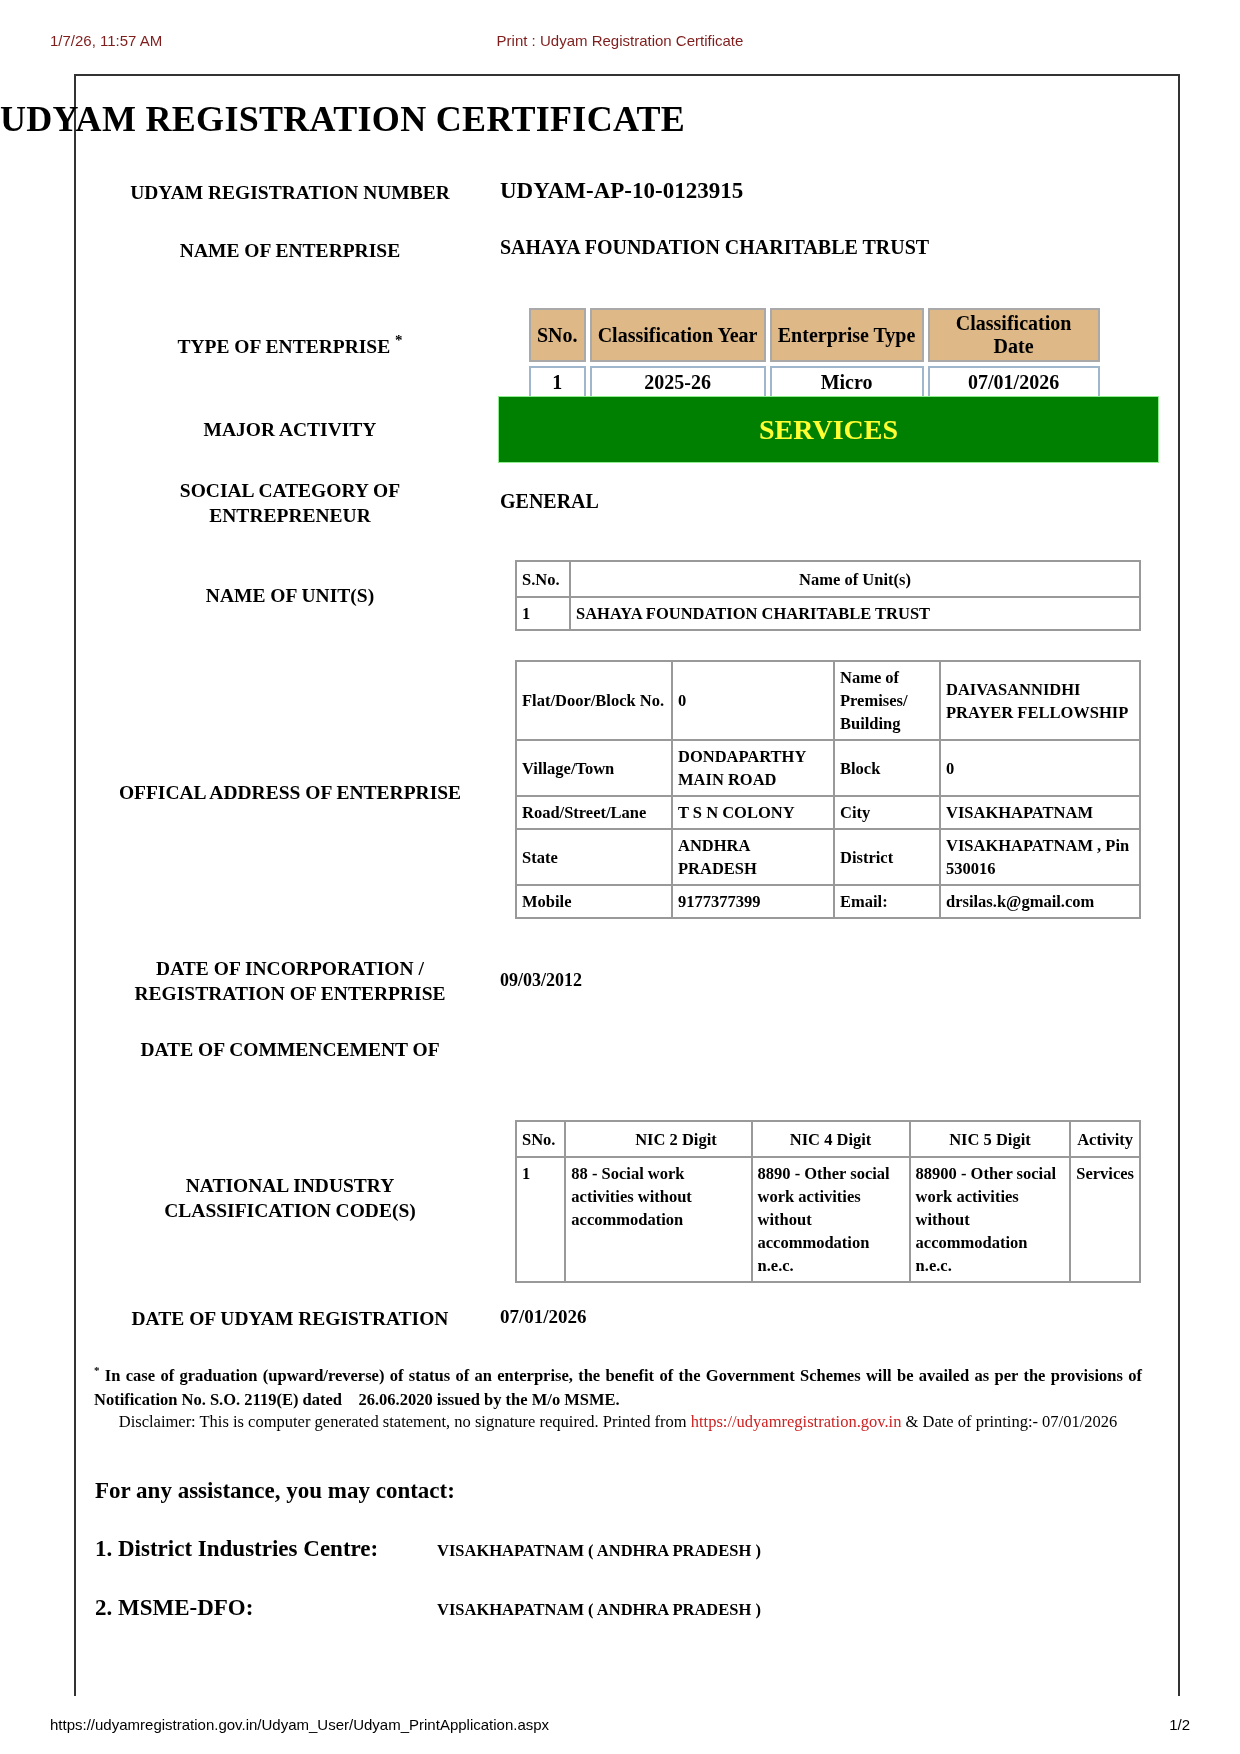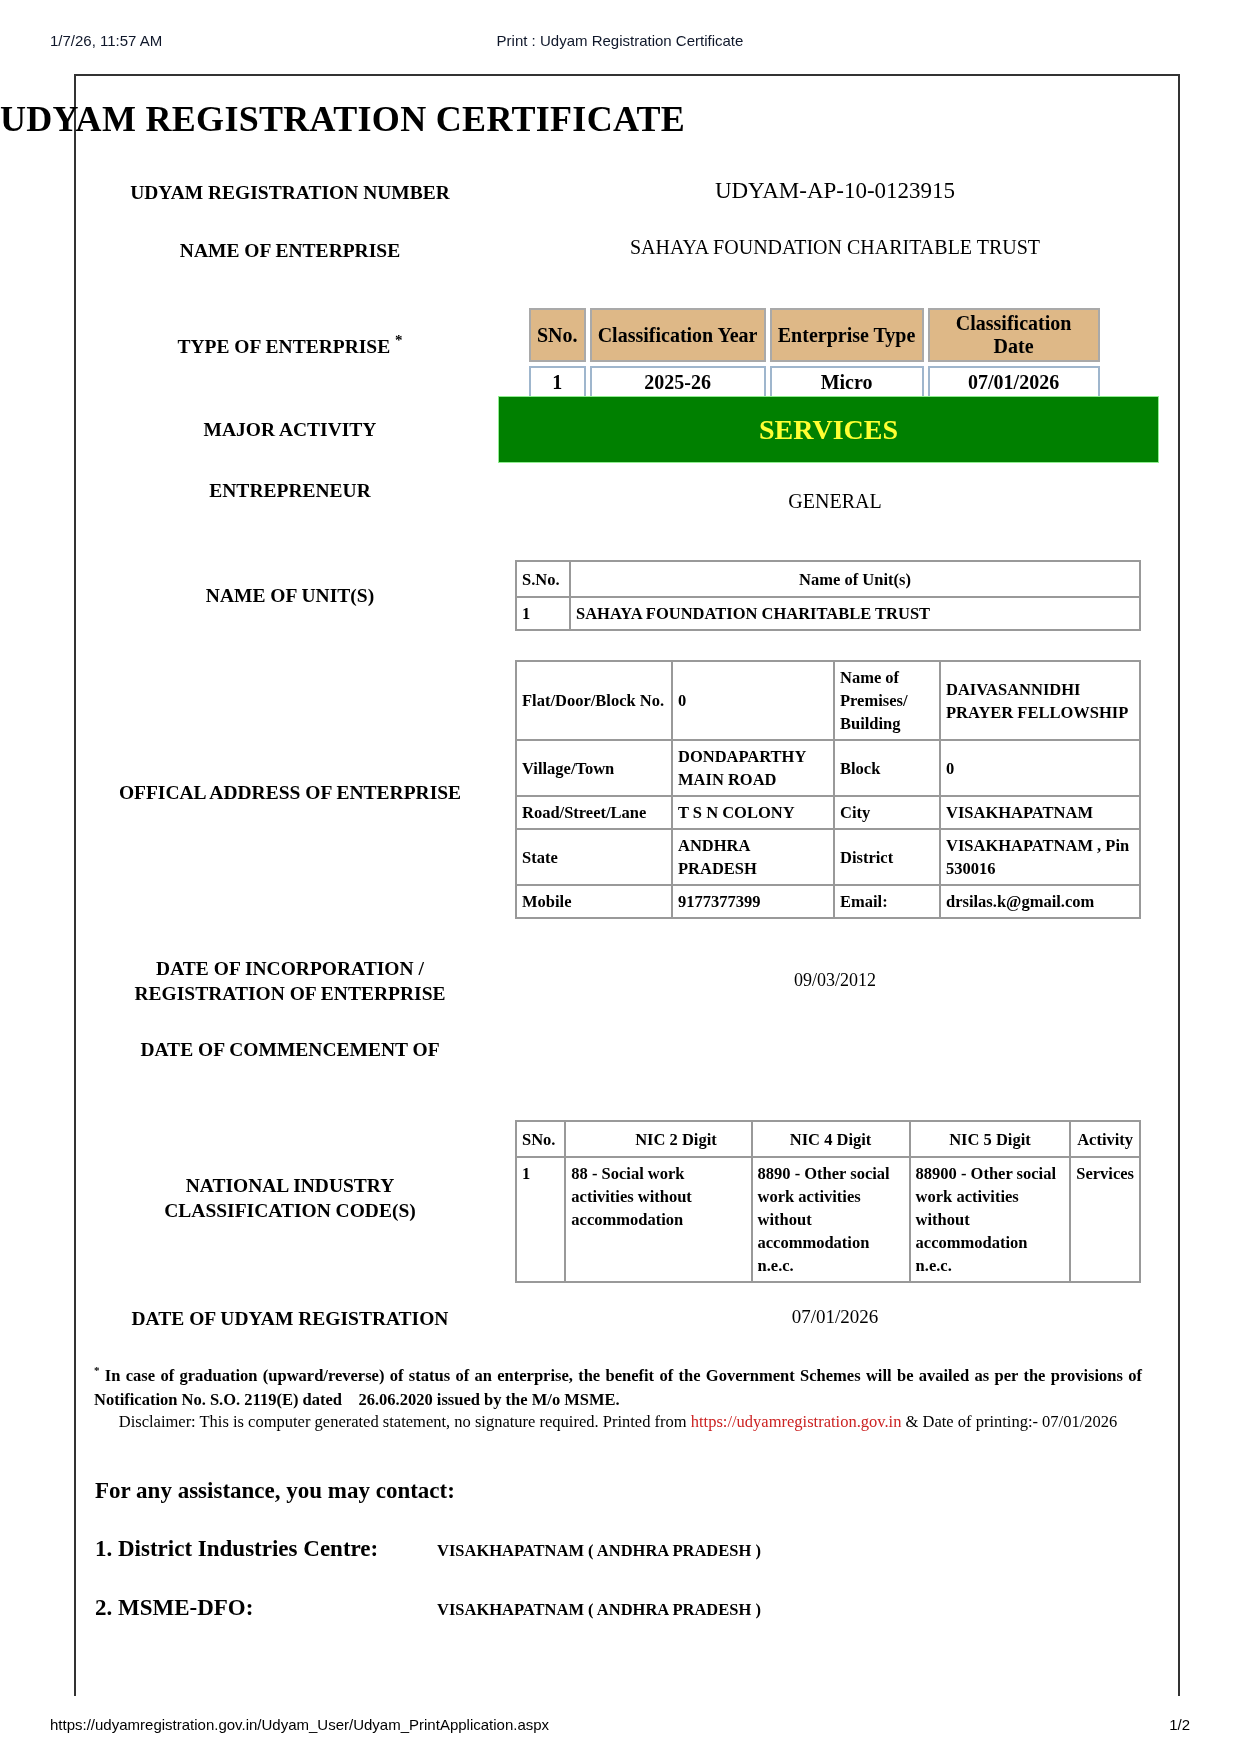--- a/index.html
+++ b/index.html
@@ -1,29 +1,29 @@
 <!DOCTYPE html>
 <html><head>
 <meta charset="utf-8">
 <style>
   html, body { margin: 0; padding: 0; background: #ffffff; }
   body { width: 1240px; height: 1754px; position: relative; overflow: hidden; font-family: "Liberation Serif", serif; color: #000; }
-  .print-hdr { position: absolute; top: 32px; font-family: "Liberation Sans", sans-serif; font-size: 15px; color: #0f172a; }
+  .print-hdr { position: absolute; top: 32px; font-family: "Liberation Sans", sans-serif; font-size: 15px; color: #7f1d1d; }
   .print-hdr.left { left: 50px; }
   .print-hdr.center { left: 0; right: 0; text-align: center; }
   .print-ftr { position: absolute; top: 1716px; font-family: "Liberation Sans", sans-serif; font-size: 15px; }
   .print-ftr.left { left: 50px; }
   .print-ftr.right { right: 50px; }
 
   .frame { position: absolute; left: 74px; top: 74px; width: 1102px; height: 1620px; border-top: 2px solid #333; border-left: 2px solid #333; border-right: 2px solid #333; }
 
   .title { position: absolute; left: 0; right: 0; top: 98px; text-align: left; font-size: 36px; font-weight: bold; letter-spacing: 0.3px; }
 
   .lbl { position: absolute; left: 90px; width: 400px; text-align: center; font-size: 19.5px; font-weight: bold; line-height: 25px; }
-  .val { position: absolute; left: 500px; width: 670px; text-align: center; font-weight: normal; }
+  .val { position: absolute; left: 500px; width: 670px; text-align: left; font-weight: bold; }
 
   .reg-no { top: 178px; font-size: 23px; }
   .ent-name { top: 236px; font-size: 20px; }
 
   table { border-collapse: separate; }
   .cls-table { position: absolute; left: 525px; top: 304px; border-spacing: 4px; margin: 0; }
   .cls-table th { background: #deb887; border: 2px solid #a9a9a9; font-size: 20px; font-weight: bold; padding: 2px 6px; height: 28px; }
   .cls-table td { background: #fff; border: 2px solid #9fb6cd; font-size: 20px; font-weight: bold; text-align: center; height: 28px; padding: 0 6px; }
 
   .services-bar { position: absolute; left: 498px; top: 396px; width: 659px; height: 65px; background: #008000; border: 1px solid #90ee90; display: flex; align-items: center; justify-content: center; color: #ffff33; font-size: 28px; font-weight: bold; }
@@ -83,20 +83,21 @@
   </tr>
 </tbody>
   </table>
 
 <div class="lbl" style="top:417px;">MAJOR ACTIVITY</div>
 <div class="services-bar">
   <span>SERVICES</span>
 </div>
 
 <div class="lbl" style="top:478px;">
+  <div>SOCIAL CATEGORY OF</div>
   <div>ENTREPRENEUR</div>
 </div>
 <div class="val" style="top:490px; font-size:20px;">GENERAL</div>
 
 <div class="lbl" style="top:583px;">NAME OF UNIT(S)</div>
 <table class="grid-table unit-table">
   <tbody>
       <tr>
     <th style="width:42px;">S.No.</th>
     <th class="c">Name of Unit(s)</th>

